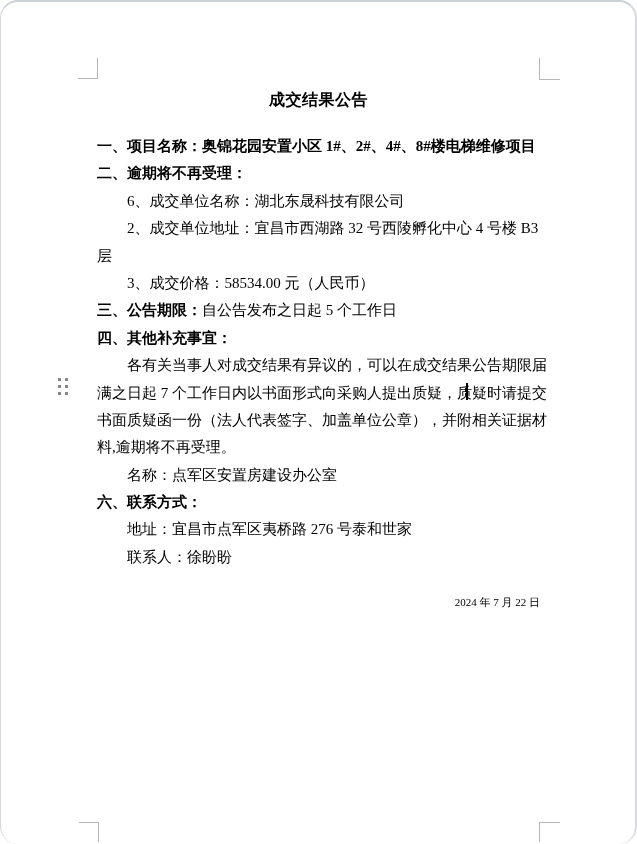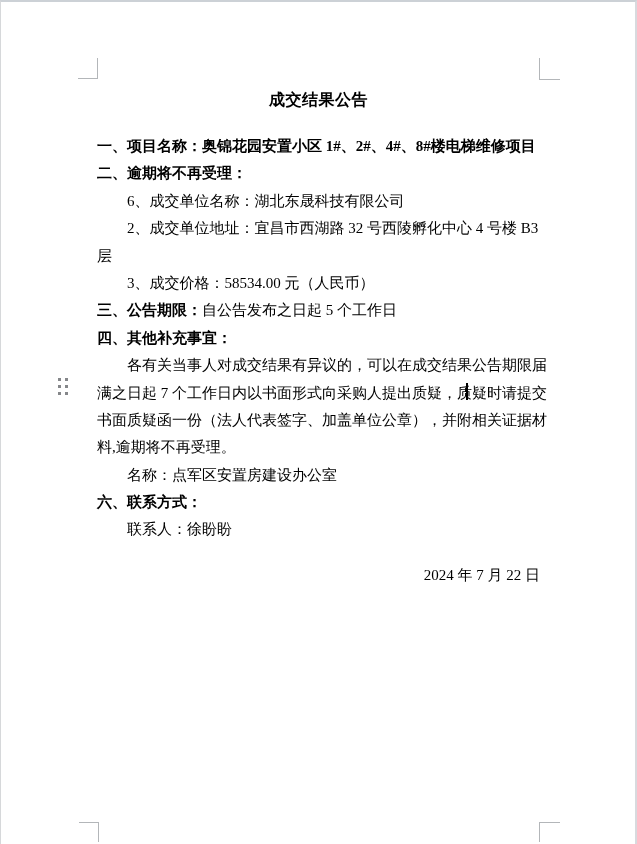--- a/index.html
+++ b/index.html
@@ -14,20 +14,21 @@
     position: relative;
     width: 637px;
     height: 844px;
     box-sizing: border-box;
     background: #ffffff;
     border-top: 2px solid #ccd1d6;
     border-left: 1px solid #d6d8da;
     border-right: 2px solid #d8dade;
     font-family: "Liberation Serif", "DejaVu Serif", serif;
     color: #000000;
+    border-radius: 18px;
   }
   
   .mark { position: absolute; }
   .mark.tl { left: 77px;  top: 56px;  width: 19px; height: 20px;
              border-right: 1px solid #b3b6b9; border-bottom: 1px solid #b3b6b9; }
   .mark.tr { left: 538px; top: 56px;  width: 20px; height: 21px;
              border-left: 1px solid #b3b6b9;  border-bottom: 1px solid #b3b6b9; }
   .mark.bl { left: 78px;  top: 820px; width: 19px; height: 19px;
              border-top: 1px solid #b3b6b9;   border-right: 1px solid #b3b6b9; }
   .mark.br { left: 538px; top: 820px; width: 20px; height: 19px;
@@ -70,21 +71,21 @@
     line-height: 27.4px;
     font-size: 15px;
     white-space: nowrap;
   }
   .line .b { font-weight: bold; }
   .line.ind { text-indent: 30px; }
   .gap-before-date { height: 18px; }
   .date-line {
     height: 27.4px;
     line-height: 27.4px;
-    font-size: 15px;
+    font-size: 11px;
     text-align: right;
   }
 </style>
 </head>
 <body>
 
 <div class="page">
 
   <div class="mark tl"></div>
   <div class="mark tr"></div>
@@ -113,19 +114,20 @@
     <div class="line"><span class="b"></span><span>层</span></div>
     <div class="line ind"><span class="b"></span><span>3、成交价格：58534.00 元（人民币）</span></div>
     <div class="line"><span class="b">三、公告期限：</span><span>自公告发布之日起 5 个工作日</span></div>
     <div class="line"><span class="b">四、其他补充事宜：</span><span></span></div>
     <div class="line ind"><span class="b"></span><span>各有关当事人对成交结果有异议的，可以在成交结果公告期限届</span></div>
     <div class="line"><span class="b"></span><span>满之日起 7 个工作日内以书面形式向采购人提出质疑，质疑时请提交</span></div>
     <div class="line"><span class="b"></span><span>书面质疑函一份（法人代表签字、加盖单位公章），并附相关证据材</span></div>
     <div class="line"><span class="b"></span><span>料,逾期将不再受理。</span></div>
     <div class="line ind"><span class="b"></span><span>名称：点军区安置房建设办公室</span></div>
     <div class="line"><span class="b">六、联系方式：</span><span></span></div>
+    <div class="line ind"><span class="b"></span><span>地址：宜昌市点军区夷桥路 276 号泰和世家</span></div>
     <div class="line ind"><span class="b"></span><span>联系人：徐盼盼</span></div>
 
     <div class="gap-before-date"></div>
     <div class="date-line">2024 年 7 月 22 日</div>
   </div>
 
 </div>
 
 </body></html>

